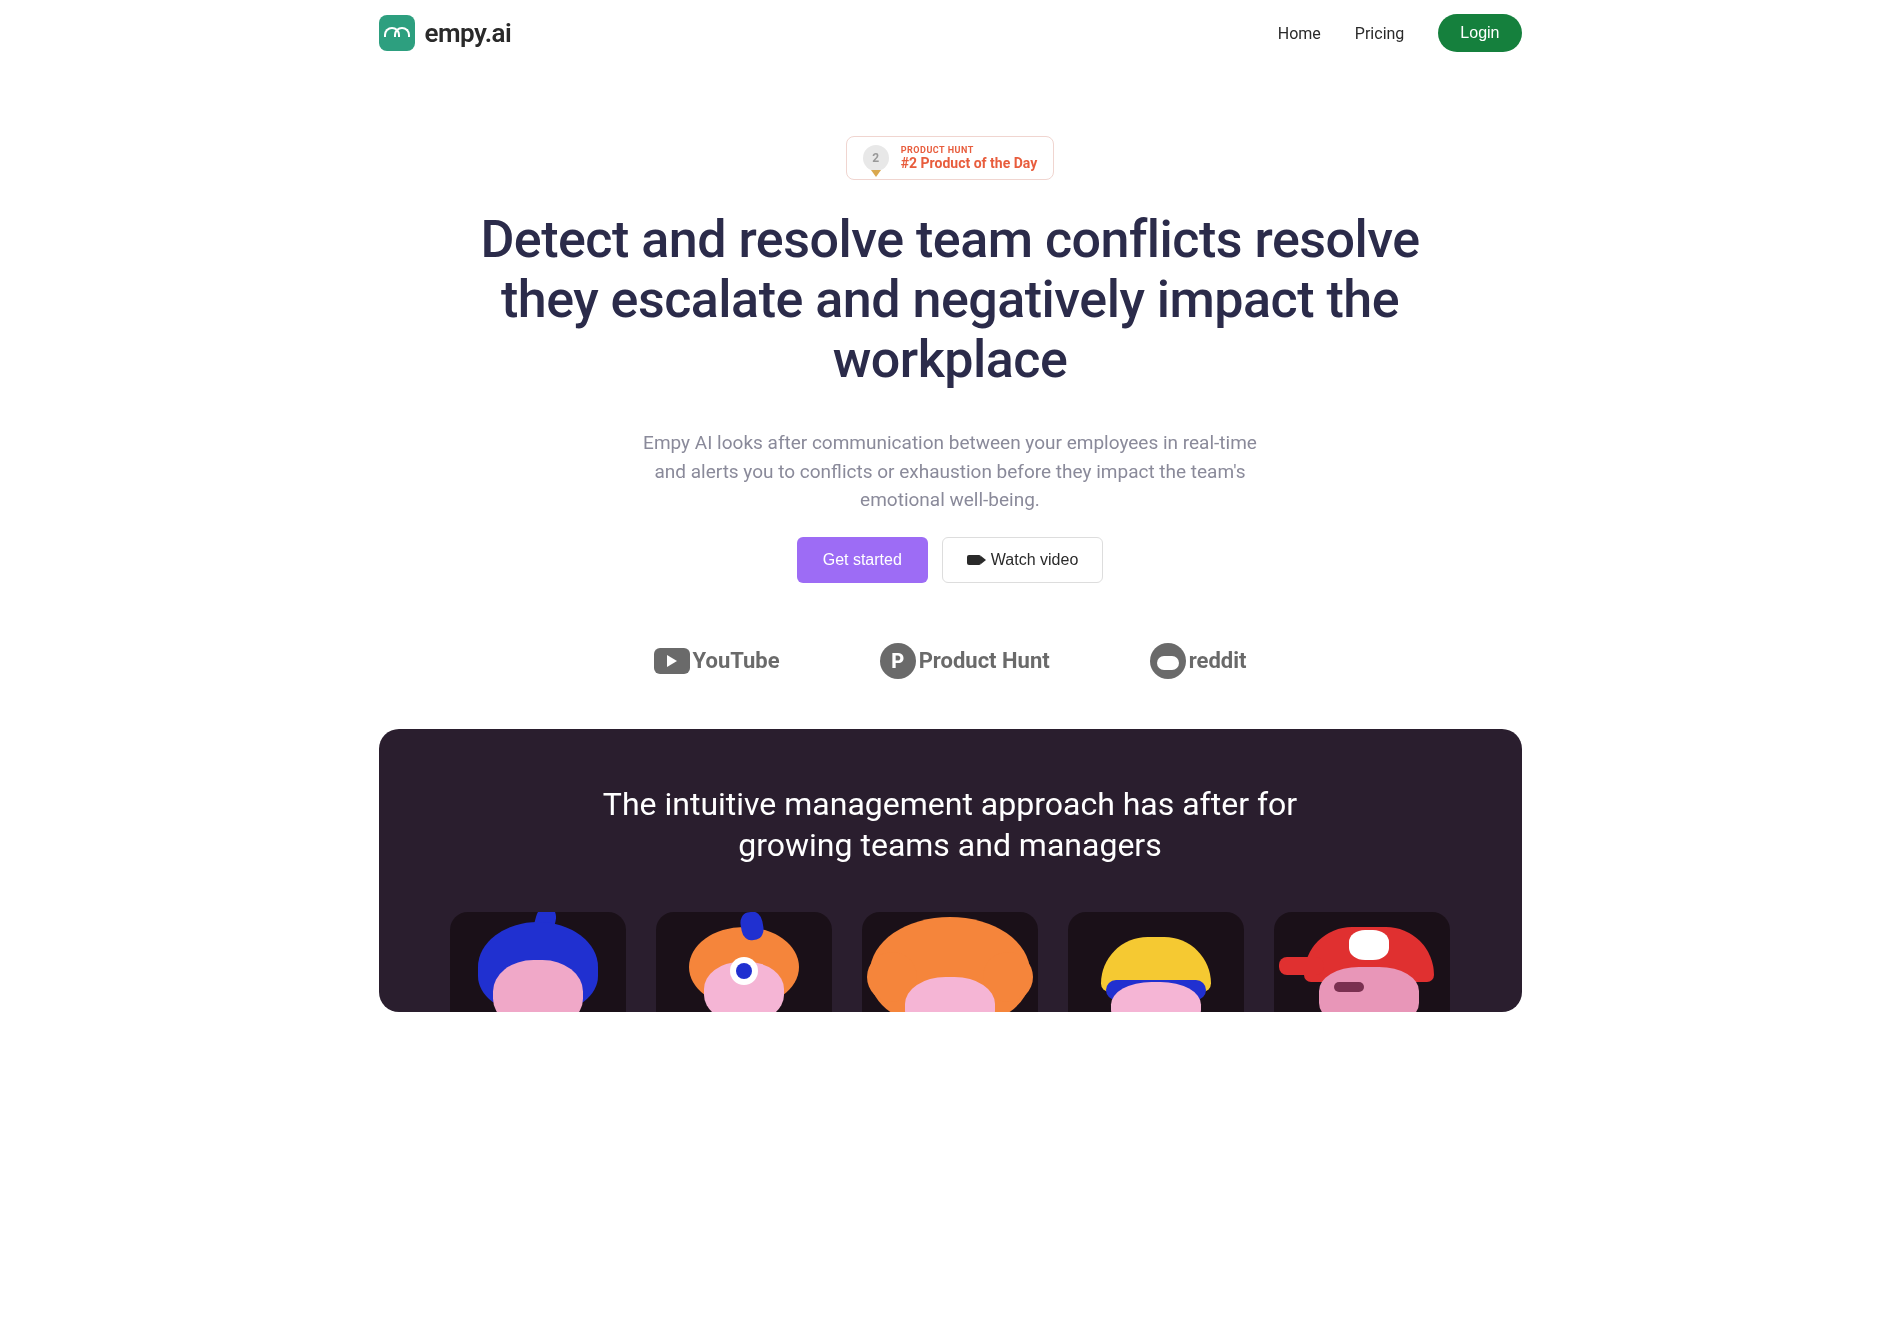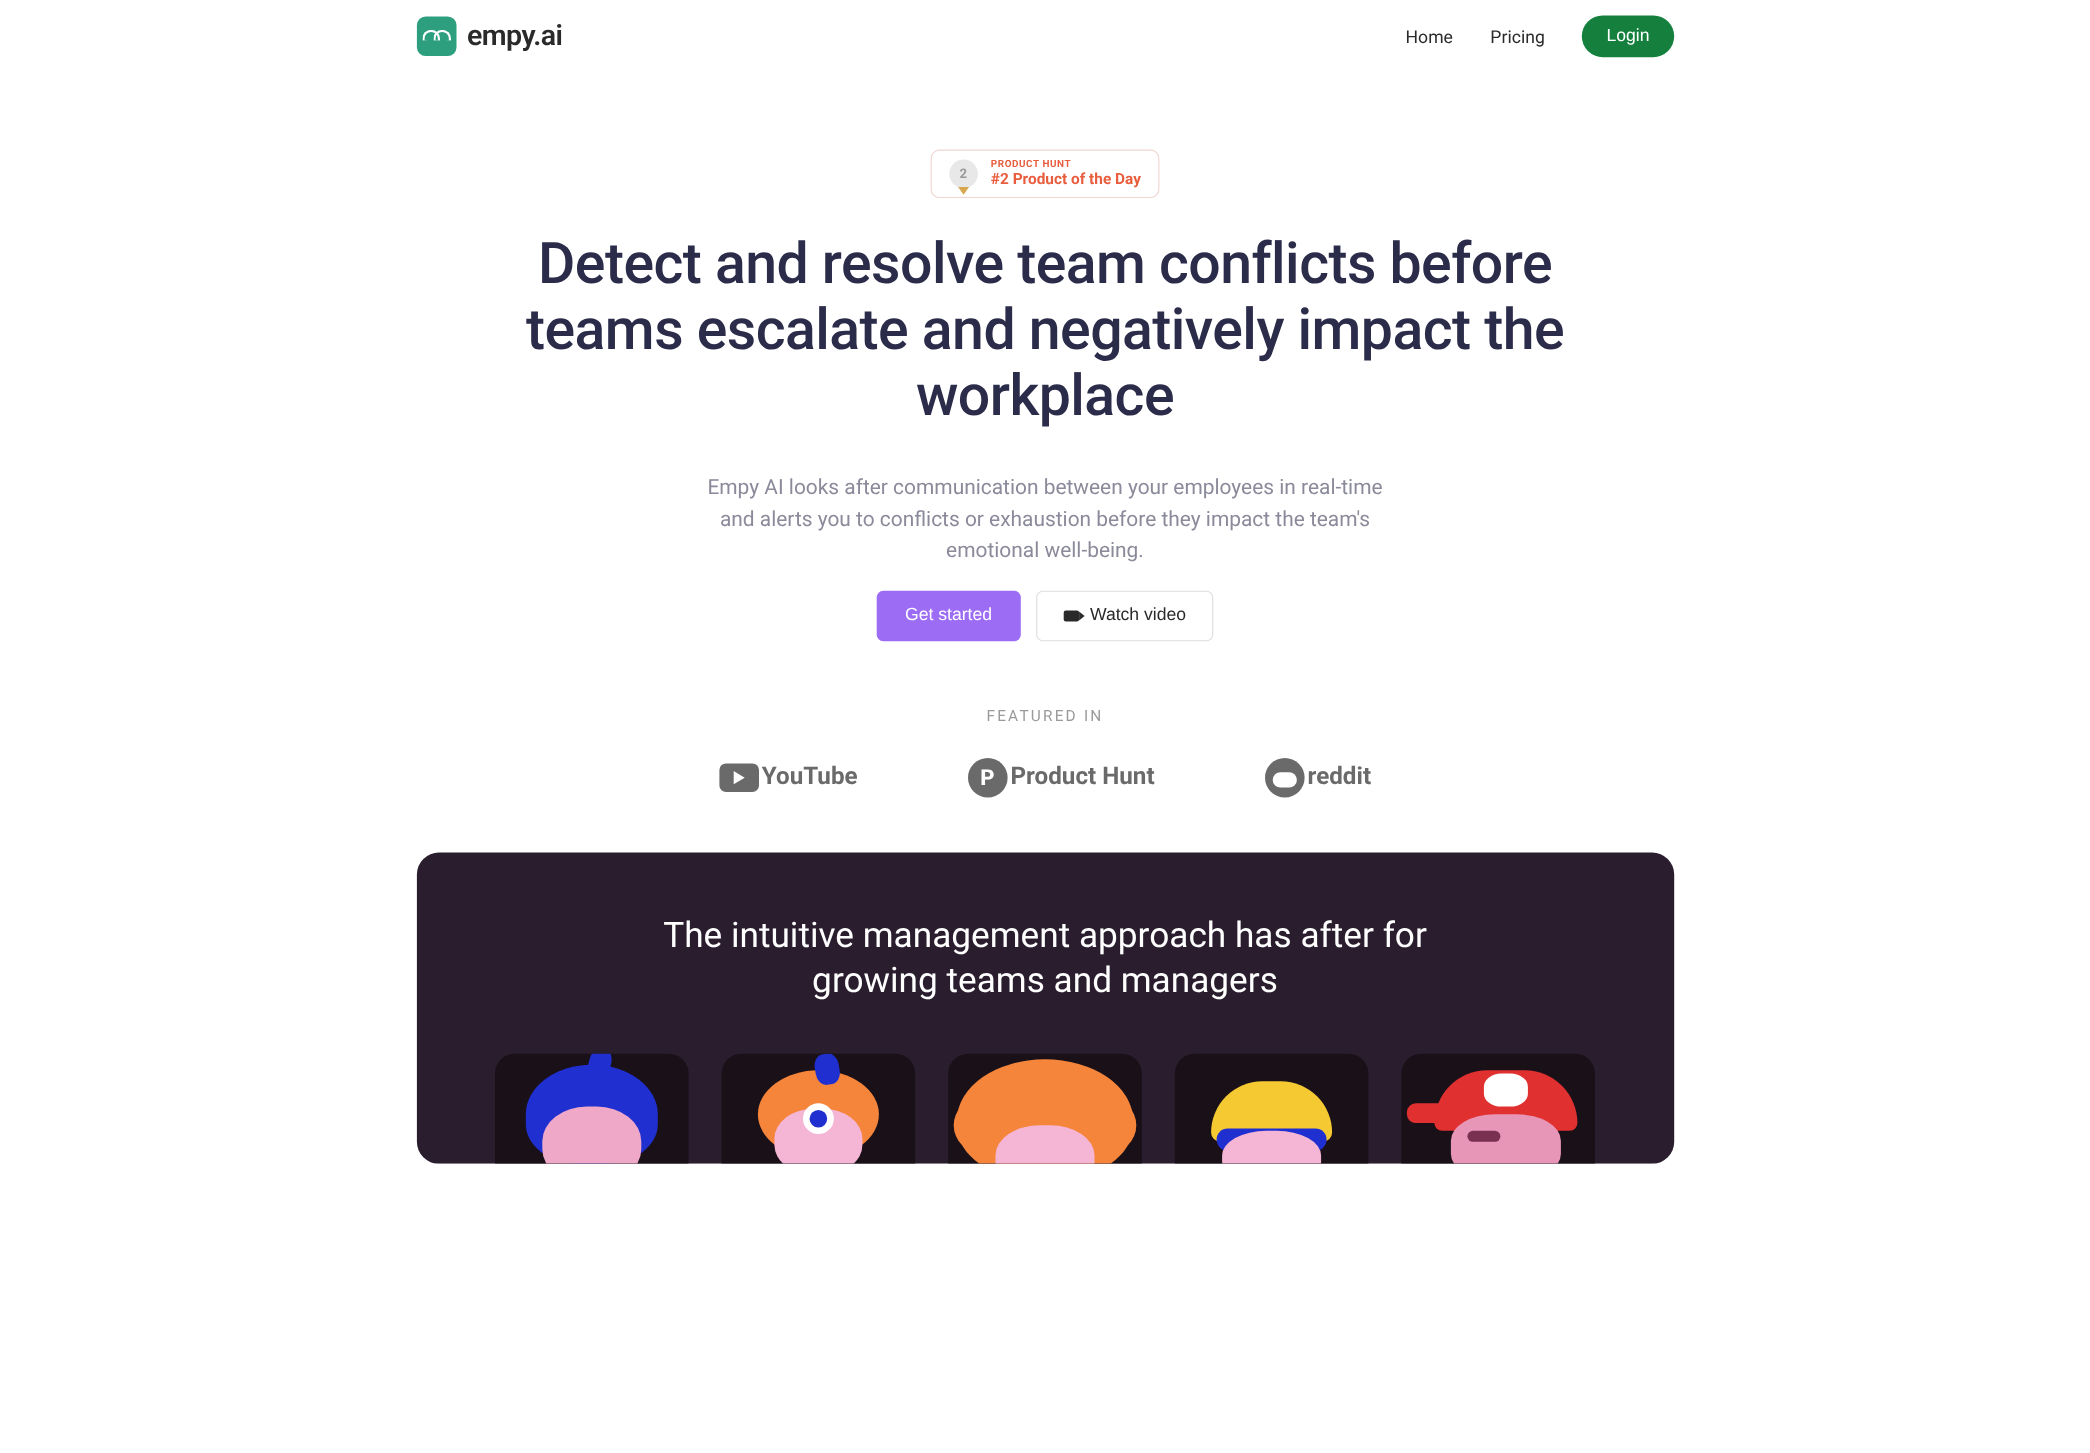--- a/index.html
+++ b/index.html
@@ -313,34 +313,33 @@
 
   <section class="hero">
     <div class="ph-badge">
       <div class="ph-medal">2</div>
       <div class="ph-text">
         <div class="ph-label">PRODUCT HUNT</div>
         <div class="ph-rank">#2 Product of the Day</div>
       </div>
     </div>
 
-    <h1 class="hero-title">Detect and resolve team conflicts before teams escalate and negatively impact the workplace</h1>
+    <h1 class="hero-title">Detect and resolve team conflicts resolve they escalate and negatively impact the workplace</h1>
     <p class="hero-sub">Empy AI looks after communication between your employees in real-time and alerts you to conflicts or exhaustion before they impact the team's emotional well-being.</p>
 
     <div class="cta-row">
       <button class="btn-primary">Get started</button>
       <button class="btn-secondary">
         <span class="video-ic"></span>
         <span>Watch video</span>
       </button>
     </div>
   </section>
 
   <section class="featured">
-    <div class="featured-label">FEATURED IN</div>
     <div class="featured-logos">
       <div class="flogo">
         <div class="flogo-icon">
             <div class="yt-tri"></div>
           </div>
         <span>YouTube</span>
       </div>
       <div class="flogo">
         <div class="flogo-icon circle">P</div>
         <span>Product Hunt</span>

